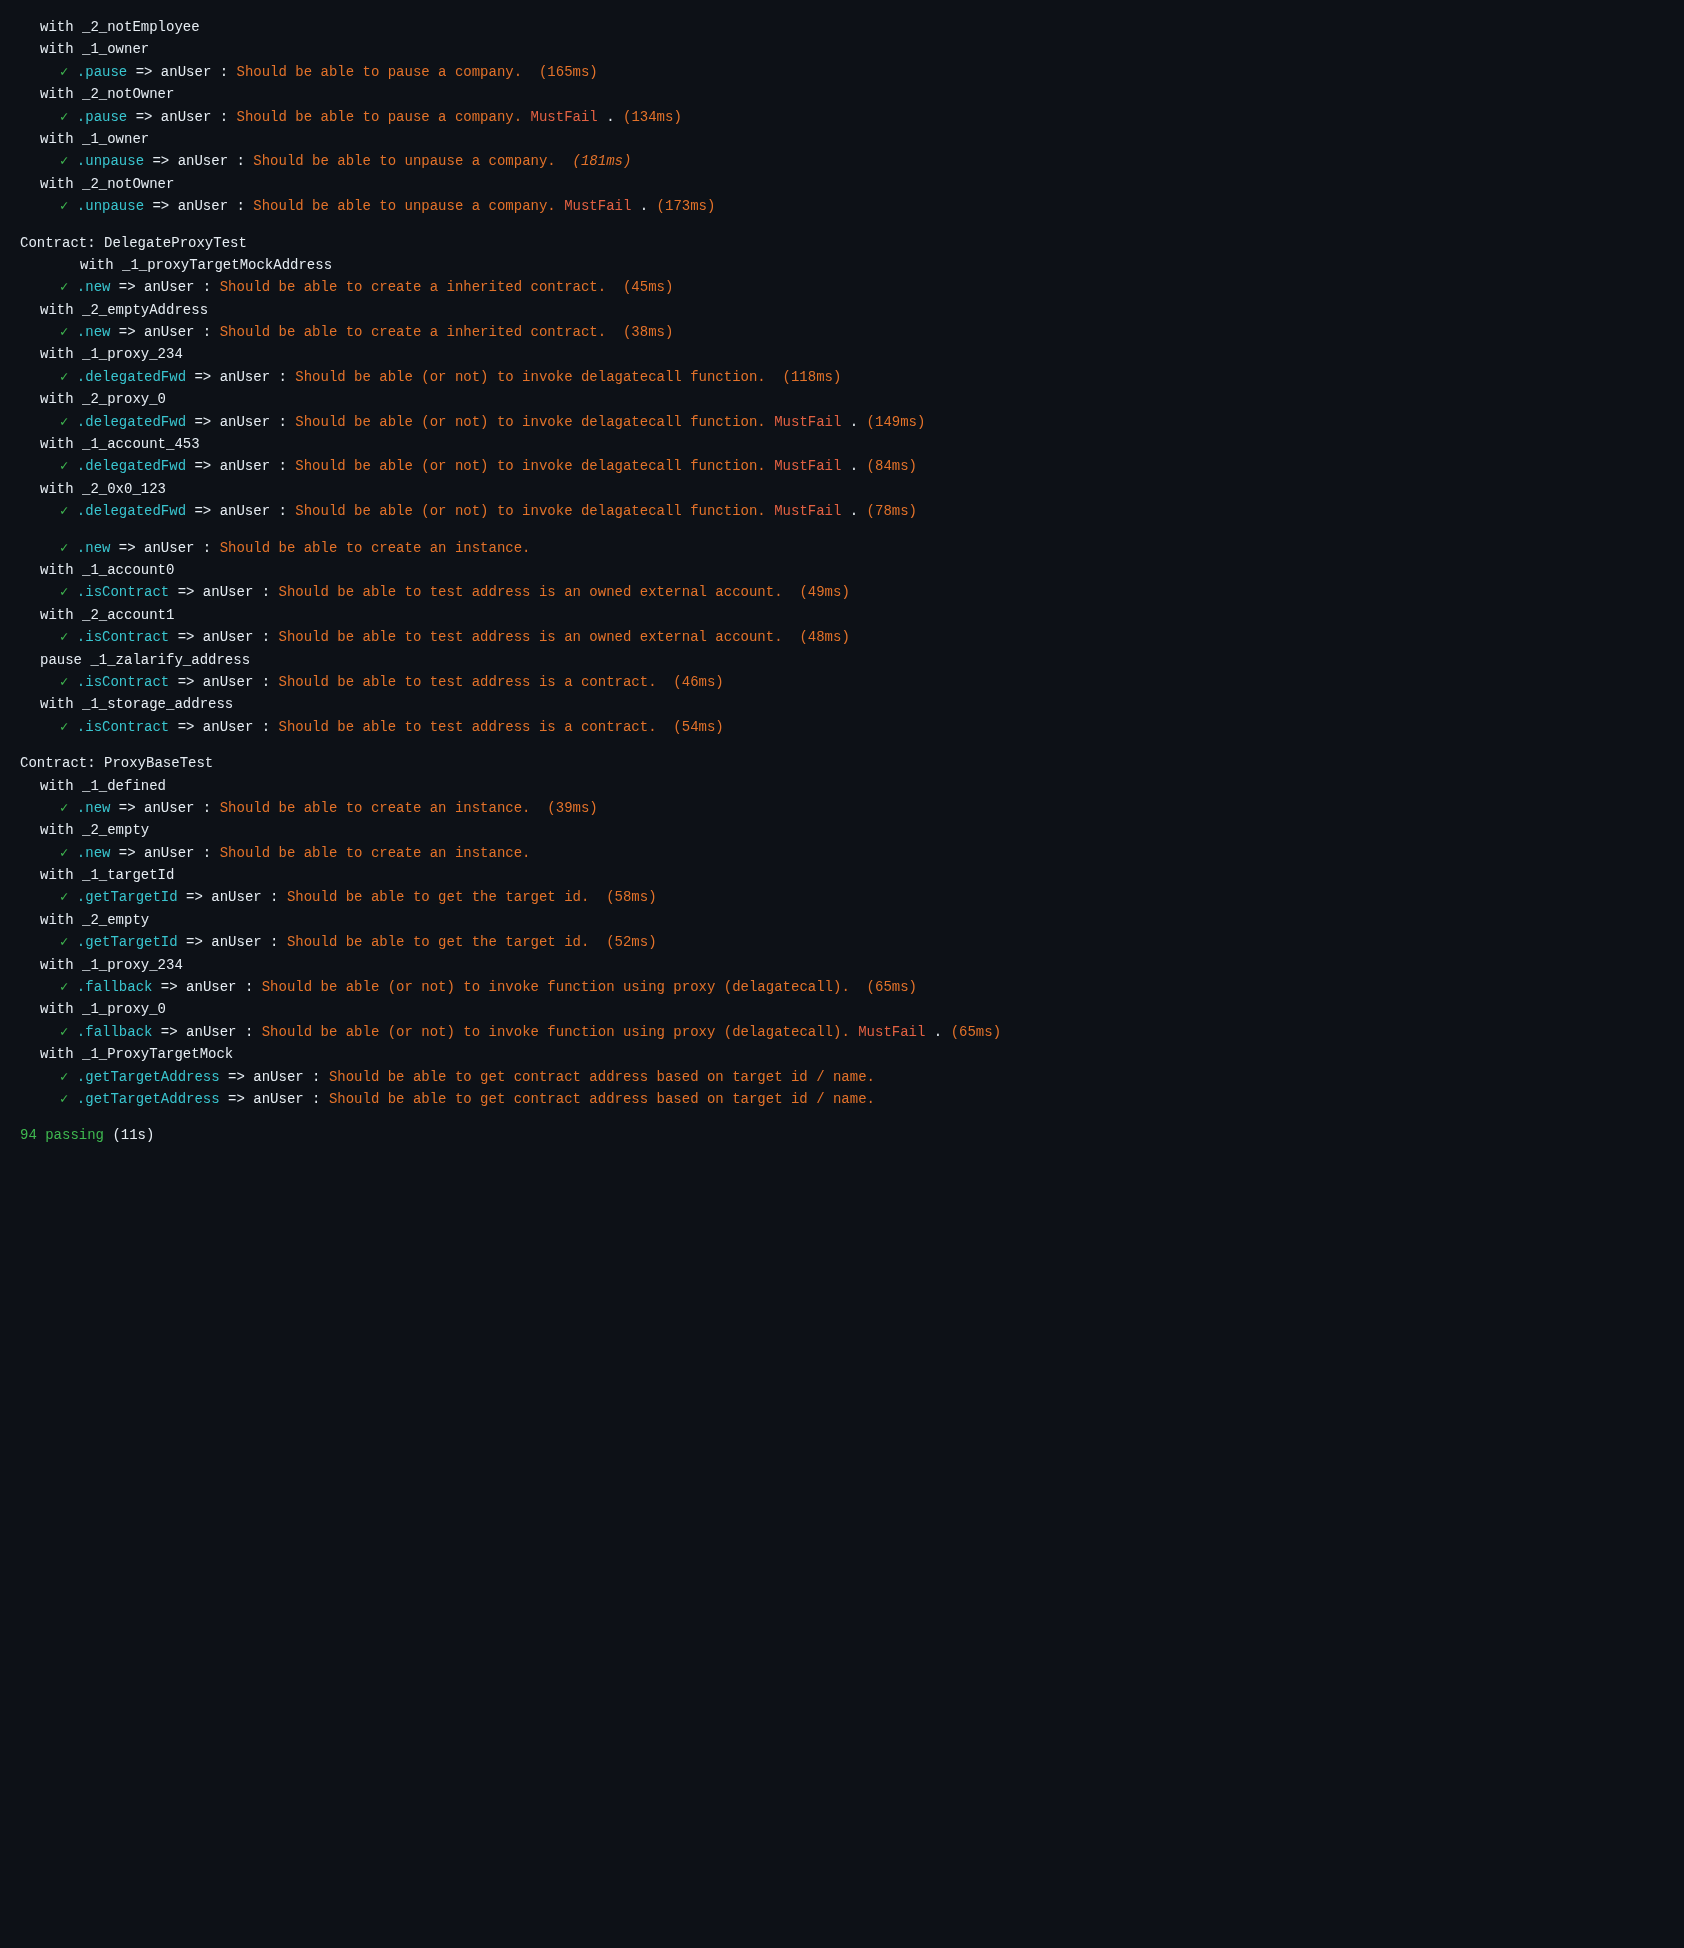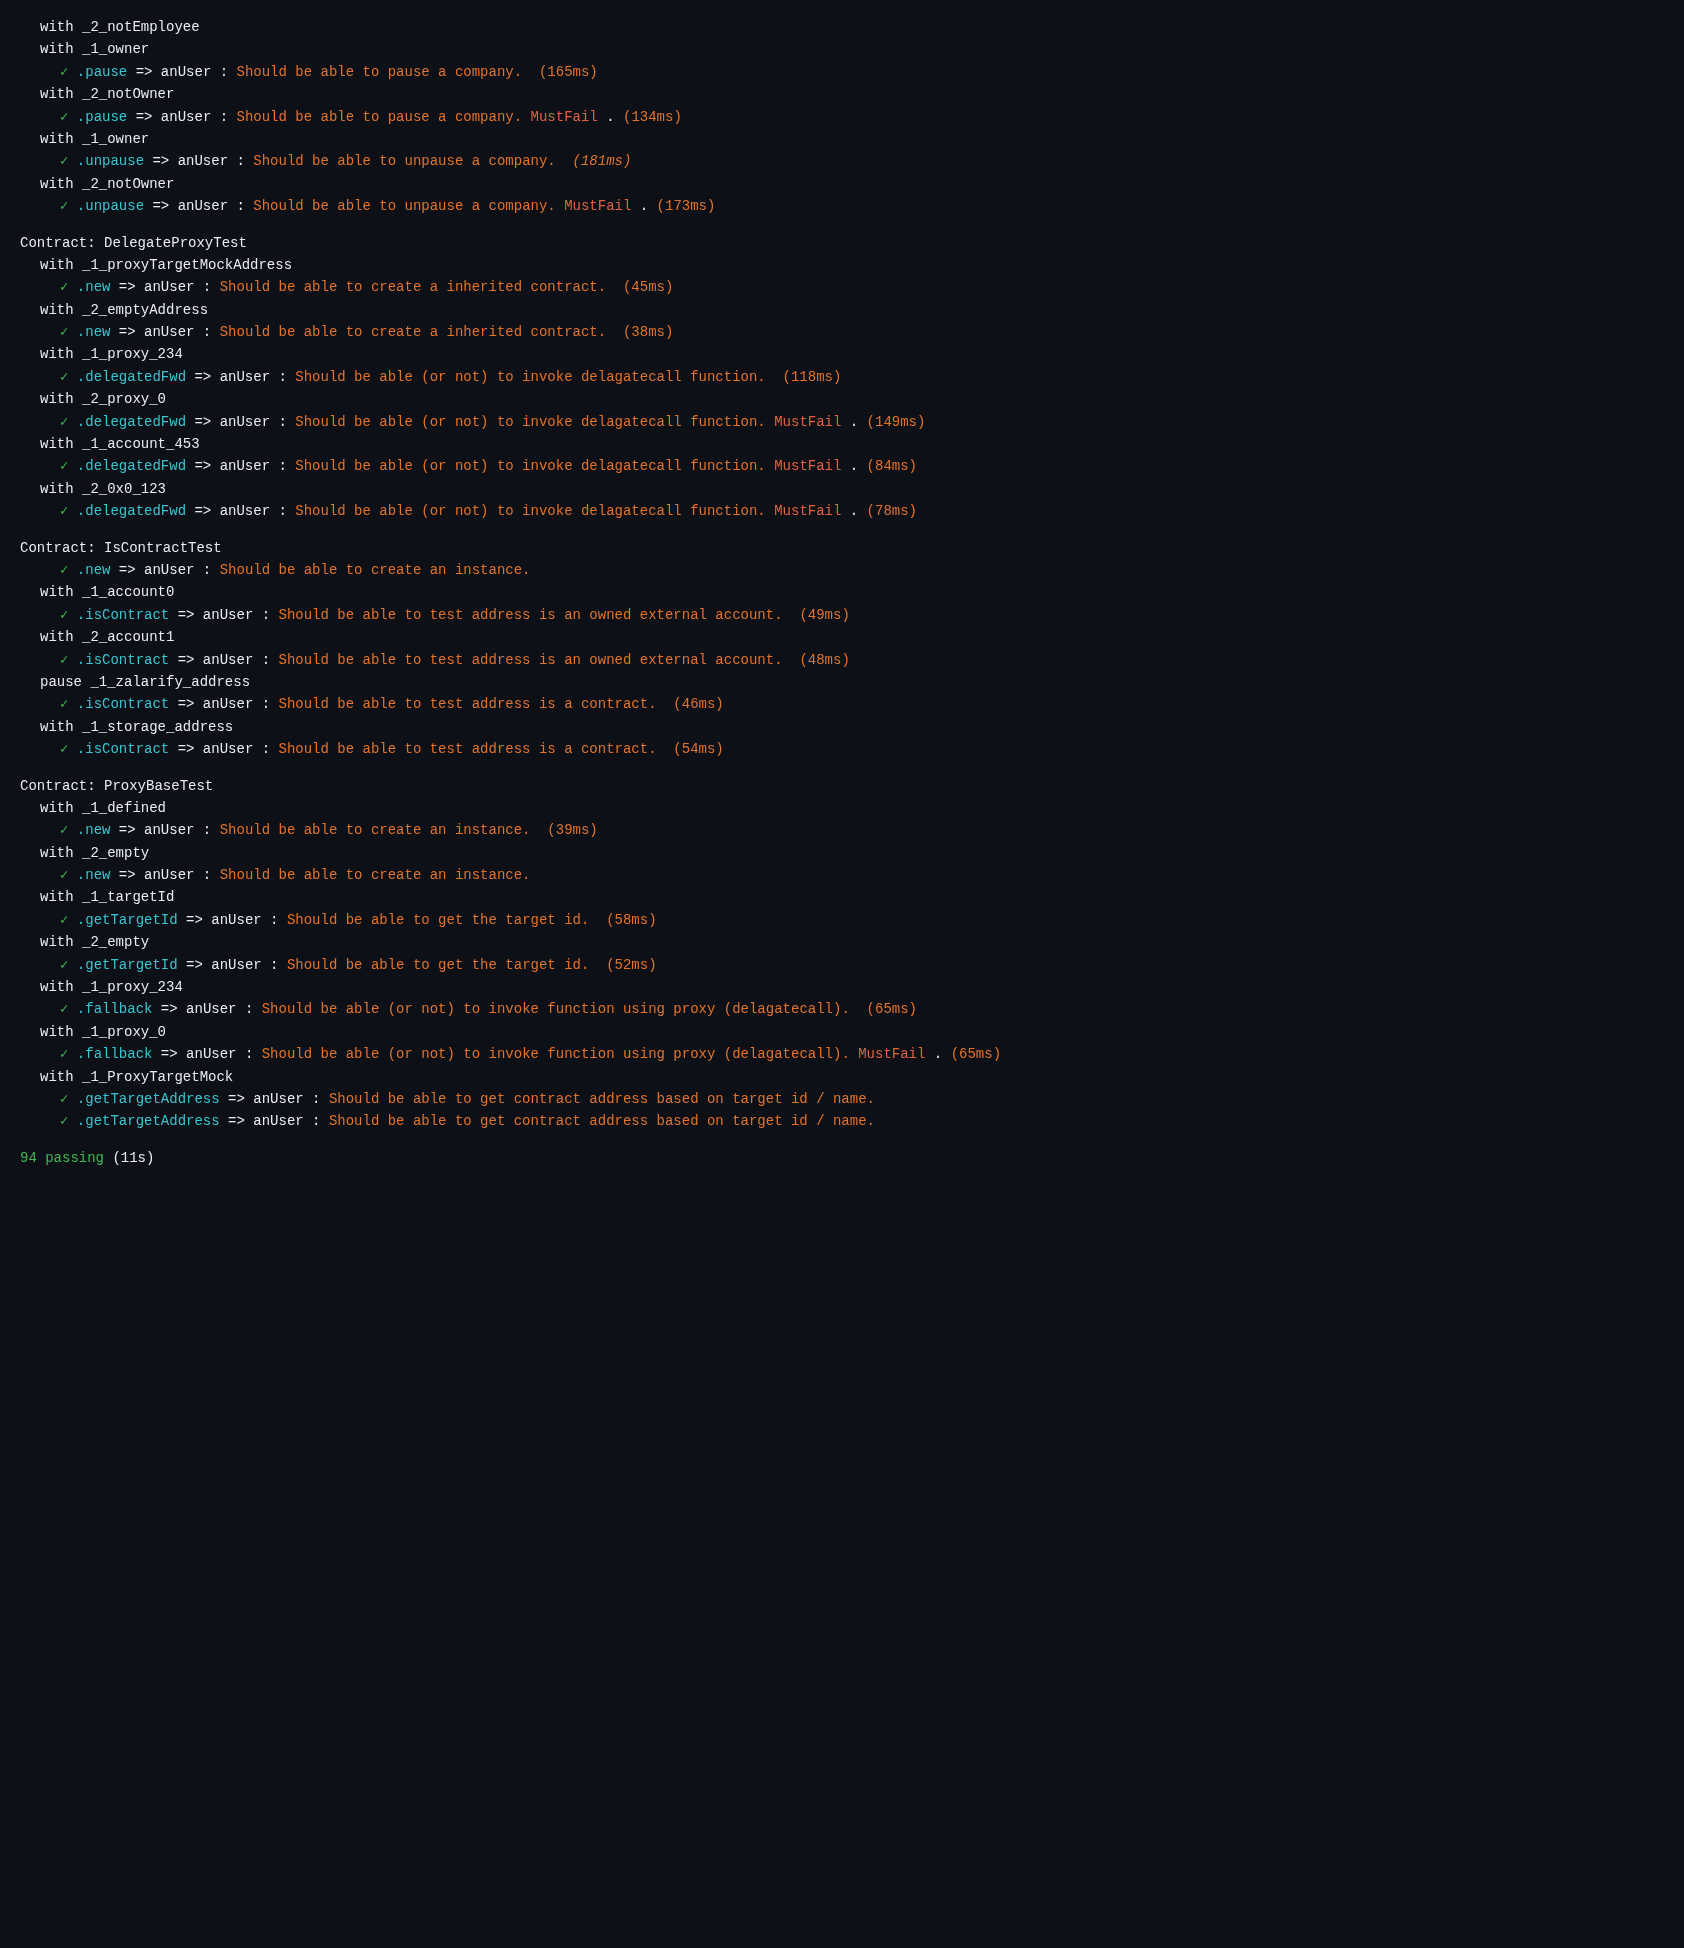--- a/index.html
+++ b/index.html
@@ -28,34 +28,33 @@
     <div class="line" style="padding-left: 20px;"><span style="color: rgb(230, 237, 243);">with _1_owner</span></div>
     <div class="line" style="padding-left: 40px;"><span style="color: rgb(63, 185, 80);">✓ </span><span style="color: rgb(57, 197, 207);">.pause</span><span style="color: rgb(230, 237, 243);"> =&gt; anUser : </span><span style="color: rgb(227, 114, 42);">Should be able to pause a company.</span><span style="color: rgb(227, 114, 42);">  (165ms)</span></div>
     <div class="line" style="padding-left: 20px;"><span style="color: rgb(230, 237, 243);">with _2_notOwner</span></div>
     <div class="line" style="padding-left: 40px;"><span style="color: rgb(63, 185, 80);">✓ </span><span style="color: rgb(57, 197, 207);">.pause</span><span style="color: rgb(230, 237, 243);"> =&gt; anUser : </span><span style="color: rgb(227, 114, 42);">Should be able to pause a company. </span><span style="color: rgb(227, 97, 66);">MustFail</span><span style="color: rgb(230, 237, 243);"> . </span><span style="color: rgb(227, 114, 42);">(134ms)</span></div>
     <div class="line" style="padding-left: 20px;"><span style="color: rgb(230, 237, 243);">with _1_owner</span></div>
     <div class="line" style="padding-left: 40px;"><span style="color: rgb(63, 185, 80);">✓ </span><span style="color: rgb(57, 197, 207);">.unpause</span><span style="color: rgb(230, 237, 243);"> =&gt; anUser : </span><span style="color: rgb(227, 114, 42);">Should be able to unpause a company.</span><span style="color: rgb(227, 114, 42); font-style: italic;">  (181ms)</span></div>
     <div class="line" style="padding-left: 20px;"><span style="color: rgb(230, 237, 243);">with _2_notOwner</span></div>
     <div class="line" style="padding-left: 40px;"><span style="color: rgb(63, 185, 80);">✓ </span><span style="color: rgb(57, 197, 207);">.unpause</span><span style="color: rgb(230, 237, 243);"> =&gt; anUser : </span><span style="color: rgb(227, 114, 42);">Should be able to unpause a company. </span><span style="color: rgb(227, 97, 66);">MustFail</span><span style="color: rgb(230, 237, 243);"> . </span><span style="color: rgb(227, 114, 42);">(173ms)</span></div>
     <div class="line" style="margin-top: 14px; padding-left: 0px;"><span style="color: rgb(230, 237, 243);"></span></div>
     <div class="line" style="padding-left: 0px;"><span style="color: rgb(230, 237, 243);">Contract: DelegateProxyTest</span></div>
-    <div class="line" style="padding-left: 20px;"><span style="color: rgb(230, 237, 243);">with _1_proxyTargetMockAddress</span></div>
+    <div class="line" style="padding-left: 20px;"><span style="color: rgb(230, 237, 243); margin-left: 40px;">with _1_proxyTargetMockAddress</span></div>
     <div class="line" style="padding-left: 40px;"><span style="color: rgb(63, 185, 80);">✓ </span><span style="color: rgb(57, 197, 207);">.new</span><span style="color: rgb(230, 237, 243);"> =&gt; anUser : </span><span style="color: rgb(227, 114, 42);">Should be able to create a inherited contract.</span><span style="color: rgb(227, 114, 42); margin-top: 27px;">  (45ms)</span></div>
     <div class="line" style="padding-left: 20px;"><span style="color: rgb(230, 237, 243);">with _2_emptyAddress</span></div>
     <div class="line" style="padding-left: 40px;"><span style="color: rgb(63, 185, 80);">✓ </span><span style="color: rgb(57, 197, 207);">.new</span><span style="color: rgb(230, 237, 243);"> =&gt; anUser : </span><span style="color: rgb(227, 114, 42);">Should be able to create a inherited contract.</span><span style="color: rgb(227, 114, 42);">  (38ms)</span></div>
     <div class="line" style="padding-left: 20px;"><span style="color: rgb(230, 237, 243);">with _1_proxy_234</span></div>
     <div class="line" style="padding-left: 40px;"><span style="color: rgb(63, 185, 80);">✓ </span><span style="color: rgb(57, 197, 207);">.delegatedFwd</span><span style="color: rgb(230, 237, 243);"> =&gt; anUser : </span><span style="color: rgb(227, 114, 42);">Should be able (or not) to invoke delagatecall function.</span><span style="color: rgb(227, 114, 42);">  (118ms)</span></div>
     <div class="line" style="padding-left: 20px;"><span style="color: rgb(230, 237, 243);">with _2_proxy_0</span></div>
     <div class="line" style="padding-left: 40px;"><span style="color: rgb(63, 185, 80);">✓ </span><span style="color: rgb(57, 197, 207);">.delegatedFwd</span><span style="color: rgb(230, 237, 243);"> =&gt; anUser : </span><span style="color: rgb(227, 114, 42);">Should be able (or not) to invoke delagatecall function. </span><span style="color: rgb(227, 97, 66);">MustFail</span><span style="color: rgb(230, 237, 243);"> . </span><span style="color: rgb(227, 114, 42);">(149ms)</span></div>
     <div class="line" style="padding-left: 20px;"><span style="color: rgb(230, 237, 243);">with _1_account_453</span></div>
     <div class="line" style="padding-left: 40px;"><span style="color: rgb(63, 185, 80);">✓ </span><span style="color: rgb(57, 197, 207);">.delegatedFwd</span><span style="color: rgb(230, 237, 243);"> =&gt; anUser : </span><span style="color: rgb(227, 114, 42);">Should be able (or not) to invoke delagatecall function. </span><span style="color: rgb(227, 97, 66);">MustFail</span><span style="color: rgb(230, 237, 243);"> . </span><span style="color: rgb(227, 114, 42);">(84ms)</span></div>
     <div class="line" style="padding-left: 20px;"><span style="color: rgb(230, 237, 243);">with _2_0x0_123</span></div>
     <div class="line" style="padding-left: 40px;"><span style="color: rgb(63, 185, 80);">✓ </span><span style="color: rgb(57, 197, 207);">.delegatedFwd</span><span style="color: rgb(230, 237, 243);"> =&gt; anUser : </span><span style="color: rgb(227, 114, 42);">Should be able (or not) to invoke delagatecall function. </span><span style="color: rgb(227, 97, 66);">MustFail</span><span style="color: rgb(230, 237, 243);"> . </span><span style="color: rgb(227, 114, 42);">(78ms)</span></div>
     <div class="line" style="margin-top: 14px; padding-left: 0px;"><span style="color: rgb(230, 237, 243);"></span></div>
-    <div class="line" style="padding-left: 0px;"><span style="color: rgb(230, 237, 243);">Contract: IsContractTest</span></div>
     <div class="line" style="padding-left: 40px;"><span style="color: rgb(63, 185, 80);">✓ </span><span style="color: rgb(57, 197, 207);">.new</span><span style="color: rgb(230, 237, 243);"> =&gt; anUser : </span><span style="color: rgb(227, 114, 42);">Should be able to create an instance.</span></div>
     <div class="line" style="padding-left: 20px;"><span style="color: rgb(230, 237, 243);">with _1_account0</span></div>
     <div class="line" style="padding-left: 40px;"><span style="color: rgb(63, 185, 80);">✓ </span><span style="color: rgb(57, 197, 207);">.isContract</span><span style="color: rgb(230, 237, 243);"> =&gt; anUser : </span><span style="color: rgb(227, 114, 42);">Should be able to test address is an owned external account.</span><span style="color: rgb(227, 114, 42);">  (49ms)</span></div>
     <div class="line" style="padding-left: 20px;"><span style="color: rgb(230, 237, 243);">with _2_account1</span></div>
     <div class="line" style="padding-left: 40px;"><span style="color: rgb(63, 185, 80);">✓ </span><span style="color: rgb(57, 197, 207);">.isContract</span><span style="color: rgb(230, 237, 243);"> =&gt; anUser : </span><span style="color: rgb(227, 114, 42);">Should be able to test address is an owned external account.</span><span style="color: rgb(227, 114, 42);">  (48ms)</span></div>
     <div class="line" style="padding-left: 20px;"><span style="color: rgb(230, 237, 243);">pause _1_zalarify_address</span></div>
     <div class="line" style="padding-left: 40px;"><span style="color: rgb(63, 185, 80);">✓ </span><span style="color: rgb(57, 197, 207);">.isContract</span><span style="color: rgb(230, 237, 243);"> =&gt; anUser : </span><span style="color: rgb(227, 114, 42);">Should be able to test address is a contract.</span><span style="color: rgb(227, 114, 42);">  (46ms)</span></div>
     <div class="line" style="padding-left: 20px;"><span style="color: rgb(230, 237, 243);">with _1_storage_address</span></div>
     <div class="line" style="padding-left: 40px;"><span style="color: rgb(63, 185, 80);">✓ </span><span style="color: rgb(57, 197, 207);">.isContract</span><span style="color: rgb(230, 237, 243);"> =&gt; anUser : </span><span style="color: rgb(227, 114, 42);">Should be able to test address is a contract.</span><span style="color: rgb(227, 114, 42);">  (54ms)</span></div>
     <div class="line" style="margin-top: 14px; padding-left: 0px;"><span style="color: rgb(230, 237, 243);"></span></div>

